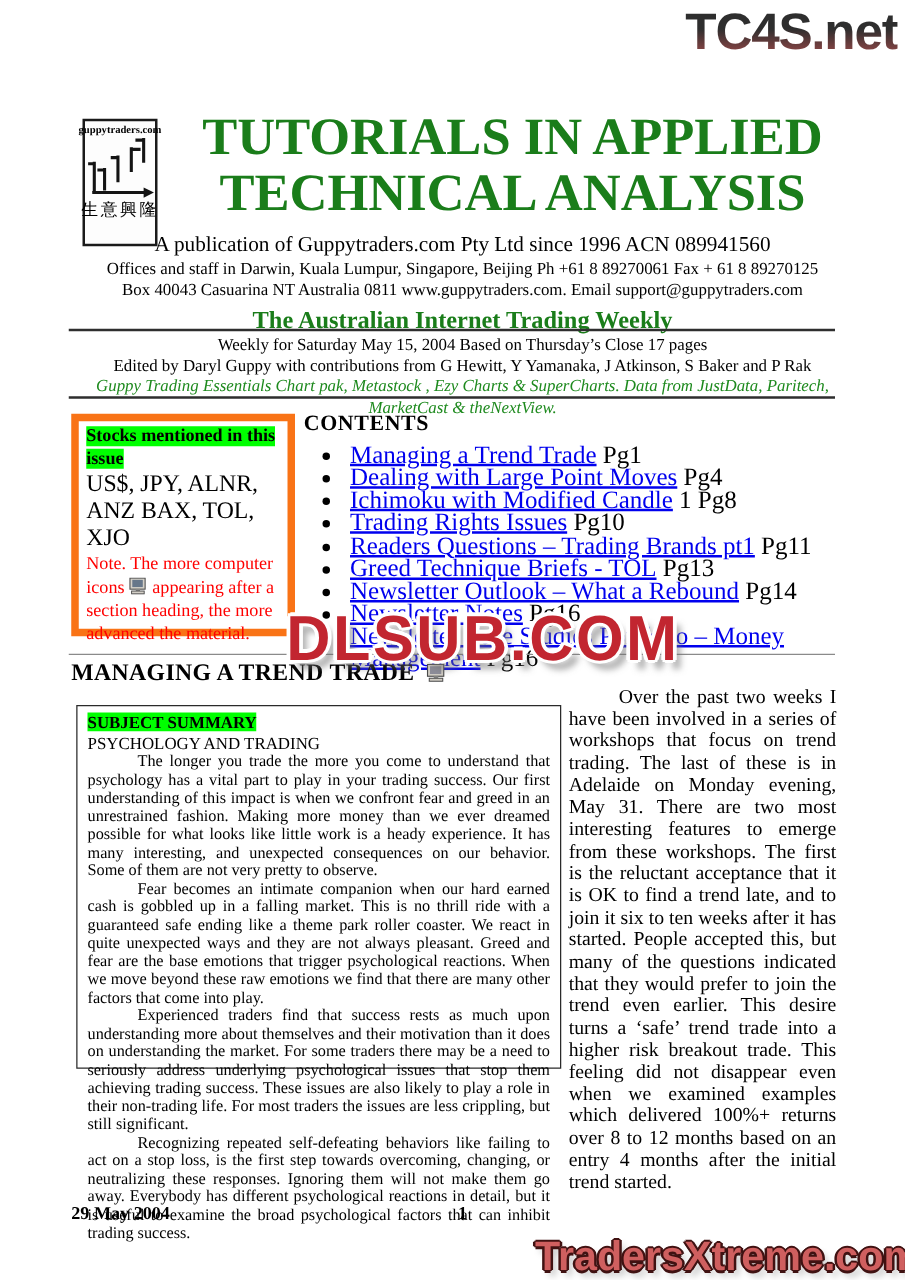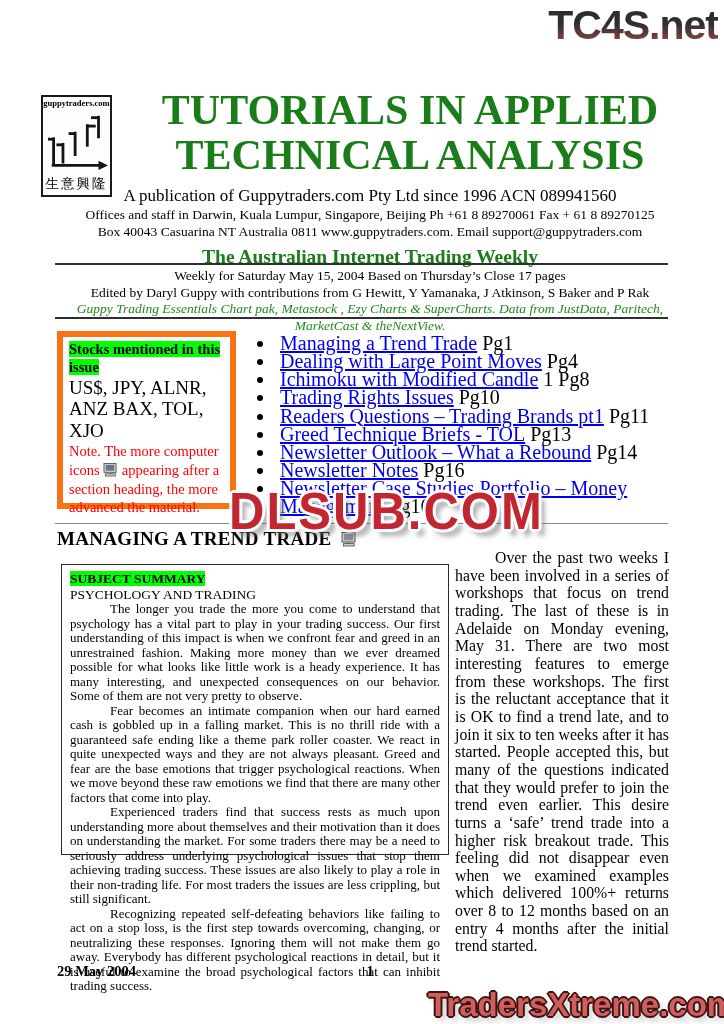--- a/index.html
+++ b/index.html
@@ -33,24 +33,24 @@
     font-family:"Liberation Sans",sans-serif; font-weight:bold;
     font-size:33px; letter-spacing:0px; color:#cf5f5f;
     text-shadow:
       -2px 0 0 #401212, 2px 0 0 #401212, 0 -2px 0 #401212, 0 2px 0 #401212,
       -1px -1px 0 #401212, 1px 1px 0 #401212, -1px 1px 0 #401212, 1px -1px 0 #401212,
       4px 5px 6px rgba(0,0,0,.25);
   }
 
   
   .logo-box{
-    left:41px; top:95px; width:71px; height:102px;
+    left:66px; top:95px; width:60px; height:102px;
     border:2px solid #1a1a1a; background:#fdfdfd; box-sizing:border-box;
     display:flex; flex-direction:column; align-items:center; justify-content:space-between;
-    padding:1px 1px 2px;
+    padding:1px 1px 18px;
   }
   .logo-site{font-family:"Liberation Serif",serif; font-weight:bold; font-size:8.5px; white-space:nowrap;}
   .logo-cjk{font-size:13.5px; letter-spacing:2px; white-space:nowrap; font-family:"Liberation Serif",serif;}
   .title-wrap{ left:138px; top:88px; width:544px; text-align:center; line-height:1.06;
     font-weight:bold; font-size:42px; color:#1a7d1a; }
   .pub-wrap{ left:60px; top:186px; width:620px; text-align:center; }
   .pub-line1{font-size:17px;}
   .pub-line2,.pub-line3{font-size:13.5px; margin-top:1px;}
   .weekly-title{font-size:19.5px; font-weight:bold; color:#1a7d1a; margin-top:6px;}
 
@@ -159,20 +159,21 @@
         <rect x="1" y="0.5" width="13" height="9.5" fill="#d4d0c8" stroke="#4a4a4a" stroke-width="0.9"></rect>
         <rect x="3" y="2" width="9" height="6.2" fill="#67778a"></rect>
         <rect x="6" y="10" width="3.6" height="1.6" fill="#8a8a8a"></rect>
         <rect x="2.4" y="11.6" width="10.8" height="2.4" fill="#d4d0c8" stroke="#4a4a4a" stroke-width="0.8"></rect>
       </svg>
       <span>appearing after a section heading, the more advanced the material.</span>
     </div>
   </div>
 
   <div class="abs contents">
+    <div class="contents-heading">CONTENTS</div>
     <ul>
       <li><a class="toc-link">Managing a Trend Trade</a><span class="toc-suffix">Pg1</span></li>
       <li><a class="toc-link">Dealing with Large Point Moves</a><span class="toc-suffix">Pg4</span></li>
       <li><a class="toc-link">Ichimoku with Modified Candle</a><span class="toc-suffix">1 Pg8</span></li>
       <li><a class="toc-link">Trading Rights Issues</a><span class="toc-suffix">Pg10</span></li>
       <li><a class="toc-link">Readers Questions – Trading Brands pt1</a><span class="toc-suffix">Pg11</span></li>
       <li><a class="toc-link">Greed Technique Briefs - TOL</a><span class="toc-suffix">Pg13</span></li>
       <li><a class="toc-link">Newsletter Outlook – What a Rebound</a><span class="toc-suffix">Pg14</span></li>
       <li><a class="toc-link">Newsletter Notes</a><span class="toc-suffix">Pg16</span></li>
       <li><a class="toc-link">Newsletter Case Studies Portfolio – Money Management</a><span class="toc-suffix">Pg16</span></li>

